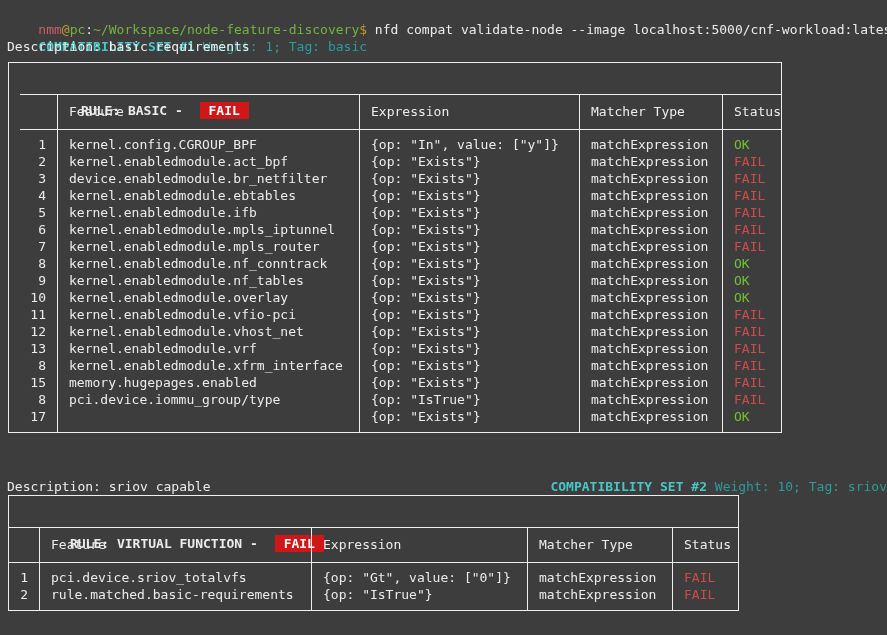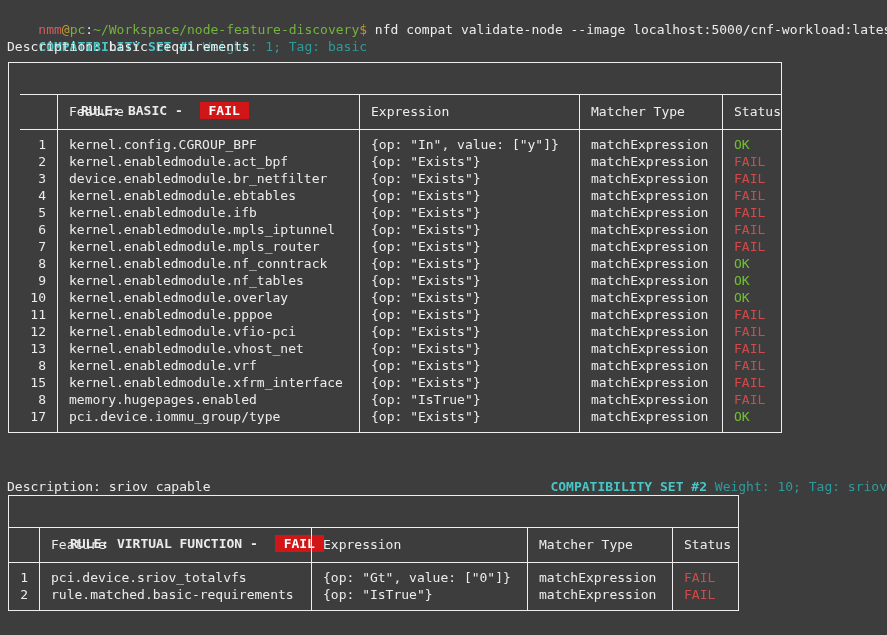--- a/index.html
+++ b/index.html
@@ -108,21 +108,20 @@
           <div class="cell">kernel.config.CGROUP_BPF</div>
           <div class="cell">kernel.enabledmodule.act_bpf</div>
           <div class="cell">device.enabledmodule.br_netfilter</div>
           <div class="cell">kernel.enabledmodule.ebtables</div>
           <div class="cell">kernel.enabledmodule.ifb</div>
           <div class="cell">kernel.enabledmodule.mpls_iptunnel</div>
           <div class="cell">kernel.enabledmodule.mpls_router</div>
           <div class="cell">kernel.enabledmodule.nf_conntrack</div>
           <div class="cell">kernel.enabledmodule.nf_tables</div>
           <div class="cell">kernel.enabledmodule.overlay</div>
-          <div class="cell">kernel.enabledmodule.pppoe</div>
           <div class="cell">kernel.enabledmodule.vfio-pci</div>
           <div class="cell">kernel.enabledmodule.vhost_net</div>
           <div class="cell">kernel.enabledmodule.vrf</div>
           <div class="cell">kernel.enabledmodule.xfrm_interface</div>
           <div class="cell">memory.hugepages.enabled</div>
           <div class="cell">pci.device.iommu_group/type</div>
         </div>
         <div class="bcol col-expr">
           <div class="cell">{op: "In", value: ["y"]}</div>
           <div class="cell">{op: "Exists"}</div>

